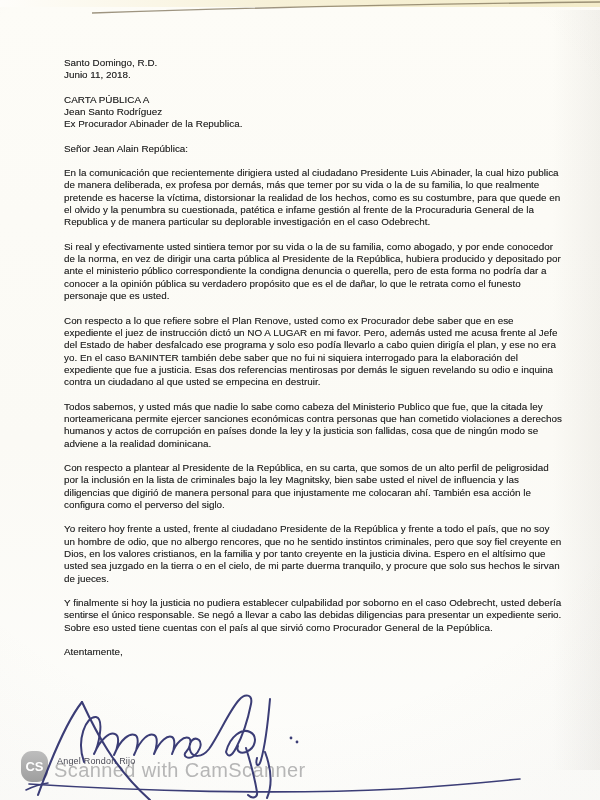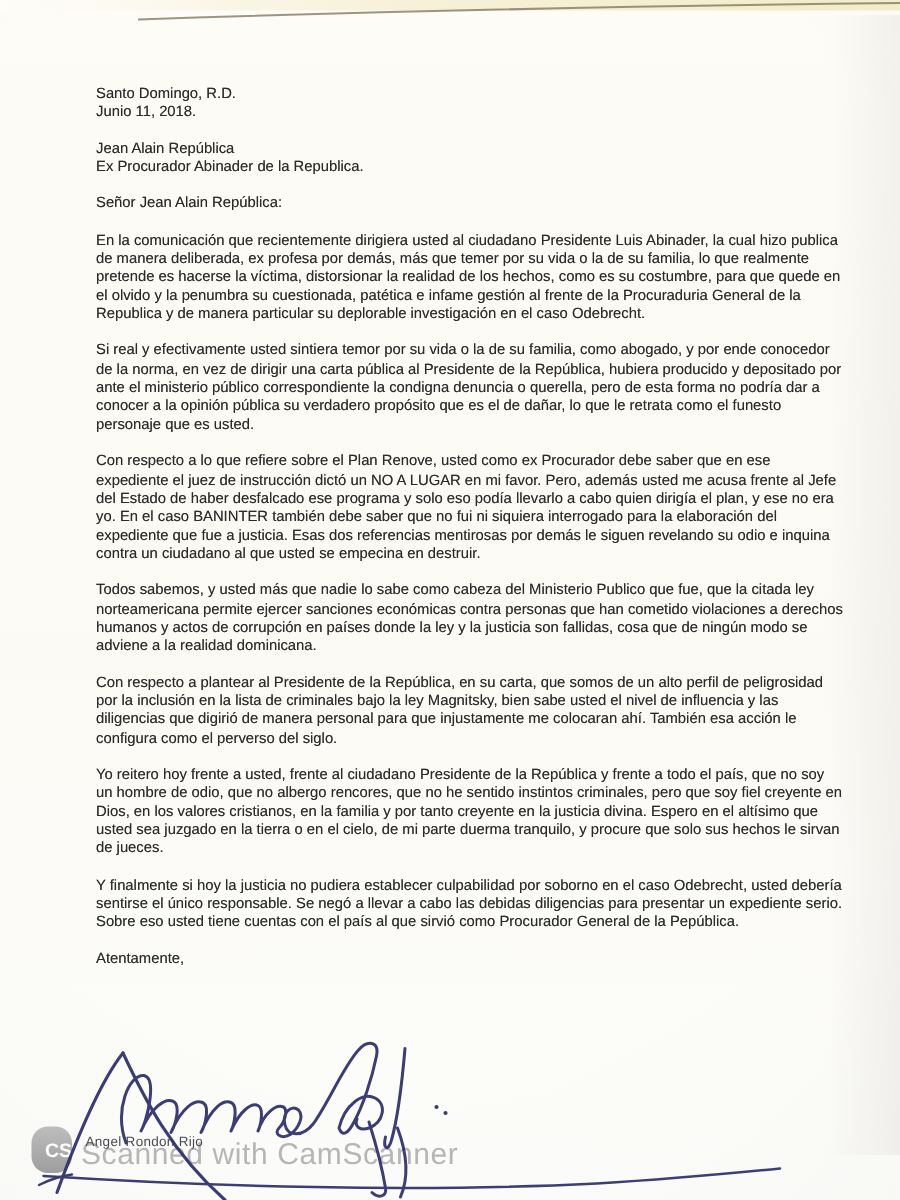--- a/index.html
+++ b/index.html
@@ -31,21 +31,21 @@
   }
   .letter p{margin:0 0 12px 0;}
   .block{margin:0 0 12px 0;}
   .watermark{
     position:absolute;left:21px;top:751px;z-index:2;display:flex;align-items:flex-start;
   }
   .cs-badge{
     width:27px;height:31px;border-radius:11px;
     background:linear-gradient(180deg,#bdbdbd,#9e9e9e);
     color:#ffffff;font-weight:bold;font-size:13px;
-    display:flex;align-items:center;justify-content:flex-end;
+    display:flex;align-items:center;justify-content:center;
     flex:0 0 auto;
   }
   .wm-text{
     margin:8px 0 0 6px;font-size:20px;color:#b6b6b6;letter-spacing:0.4px;white-space:nowrap;
   }
   .signer-name{
     position:absolute;left:57px;top:756px;z-index:3;
     font-size:9px;color:#4a4a55;letter-spacing:0.2px;
   }
   .signature{position:absolute;left:18px;top:692px;z-index:4;}
@@ -61,21 +61,22 @@
   </svg>
   <div class="right-shade"></div>
 
   <div class="letter">
     <div class="block">
       <div>Santo Domingo, R.D.</div>
       <div>Junio 11, 2018.</div>
     </div>
 
     <div class="block">
-      <div>Jean Alain República</div>
+      <div>CARTA PÚBLICA A</div>
+      <div>Jean Santo Rodríguez</div>
       <div>Ex Procurador Abinader de la Republica.</div>
     </div>
 
     <p>Señor Jean Alain República:</p>
 
     <p>En la comunicación que recientemente dirigiera usted al ciudadano Presidente Luis Abinader, la cual hizo publica de manera deliberada, ex profesa por demás, más que temer por su vida o la de su familia,  lo que realmente pretende es hacerse la víctima, distorsionar la realidad de los hechos, como es su costumbre, para que quede en el olvido y la penumbra su cuestionada, patética e infame gestión al frente de la Procuraduria General de la Republica y de manera particular su deplorable investigación en el caso Odebrecht.</p>
     <p>Si real y efectivamente usted sintiera temor por su vida o la de su familia, como abogado, y por ende conocedor de la norma, en vez de dirigir una carta pública al Presidente de la República, hubiera producido y depositado por ante el ministerio público correspondiente la condigna denuncia o querella, pero de esta forma no podría dar a conocer a la opinión pública su verdadero propósito que es el de dañar, lo que le retrata como el funesto personaje que es usted.</p>
     <p>Con respecto a lo que refiere sobre el Plan Renove, usted como ex Procurador debe saber que en ese expediente el juez de instrucción dictó un NO A LUGAR en mi favor.  Pero, además usted me acusa frente al Jefe del Estado de haber desfalcado ese programa y solo eso podía llevarlo a cabo quien dirigía el plan, y ese no era yo. En el caso BANINTER también debe saber que no fui ni siquiera interrogado para la elaboración del expediente que fue a justicia.  Esas dos referencias mentirosas por demás le siguen revelando su odio e inquina contra un ciudadano al que usted se empecina en destruir.</p>
     <p>Todos sabemos, y usted más que nadie lo sabe como cabeza del Ministerio Publico que fue, que la citada ley norteamericana permite ejercer sanciones económicas contra personas que han cometido violaciones a derechos humanos y actos de corrupción en países donde la ley y la justicia son fallidas, cosa que de ningún modo se adviene a la realidad dominicana.</p>
     <p>Con respecto a plantear al Presidente de la República, en su carta, que somos de un alto perfil de peligrosidad por la inclusión en la lista de criminales bajo la ley Magnitsky, bien sabe usted el nivel de influencia y las diligencias que digirió de manera personal para que injustamente me colocaran ahí. También esa acción le configura como el perverso del siglo.</p>

